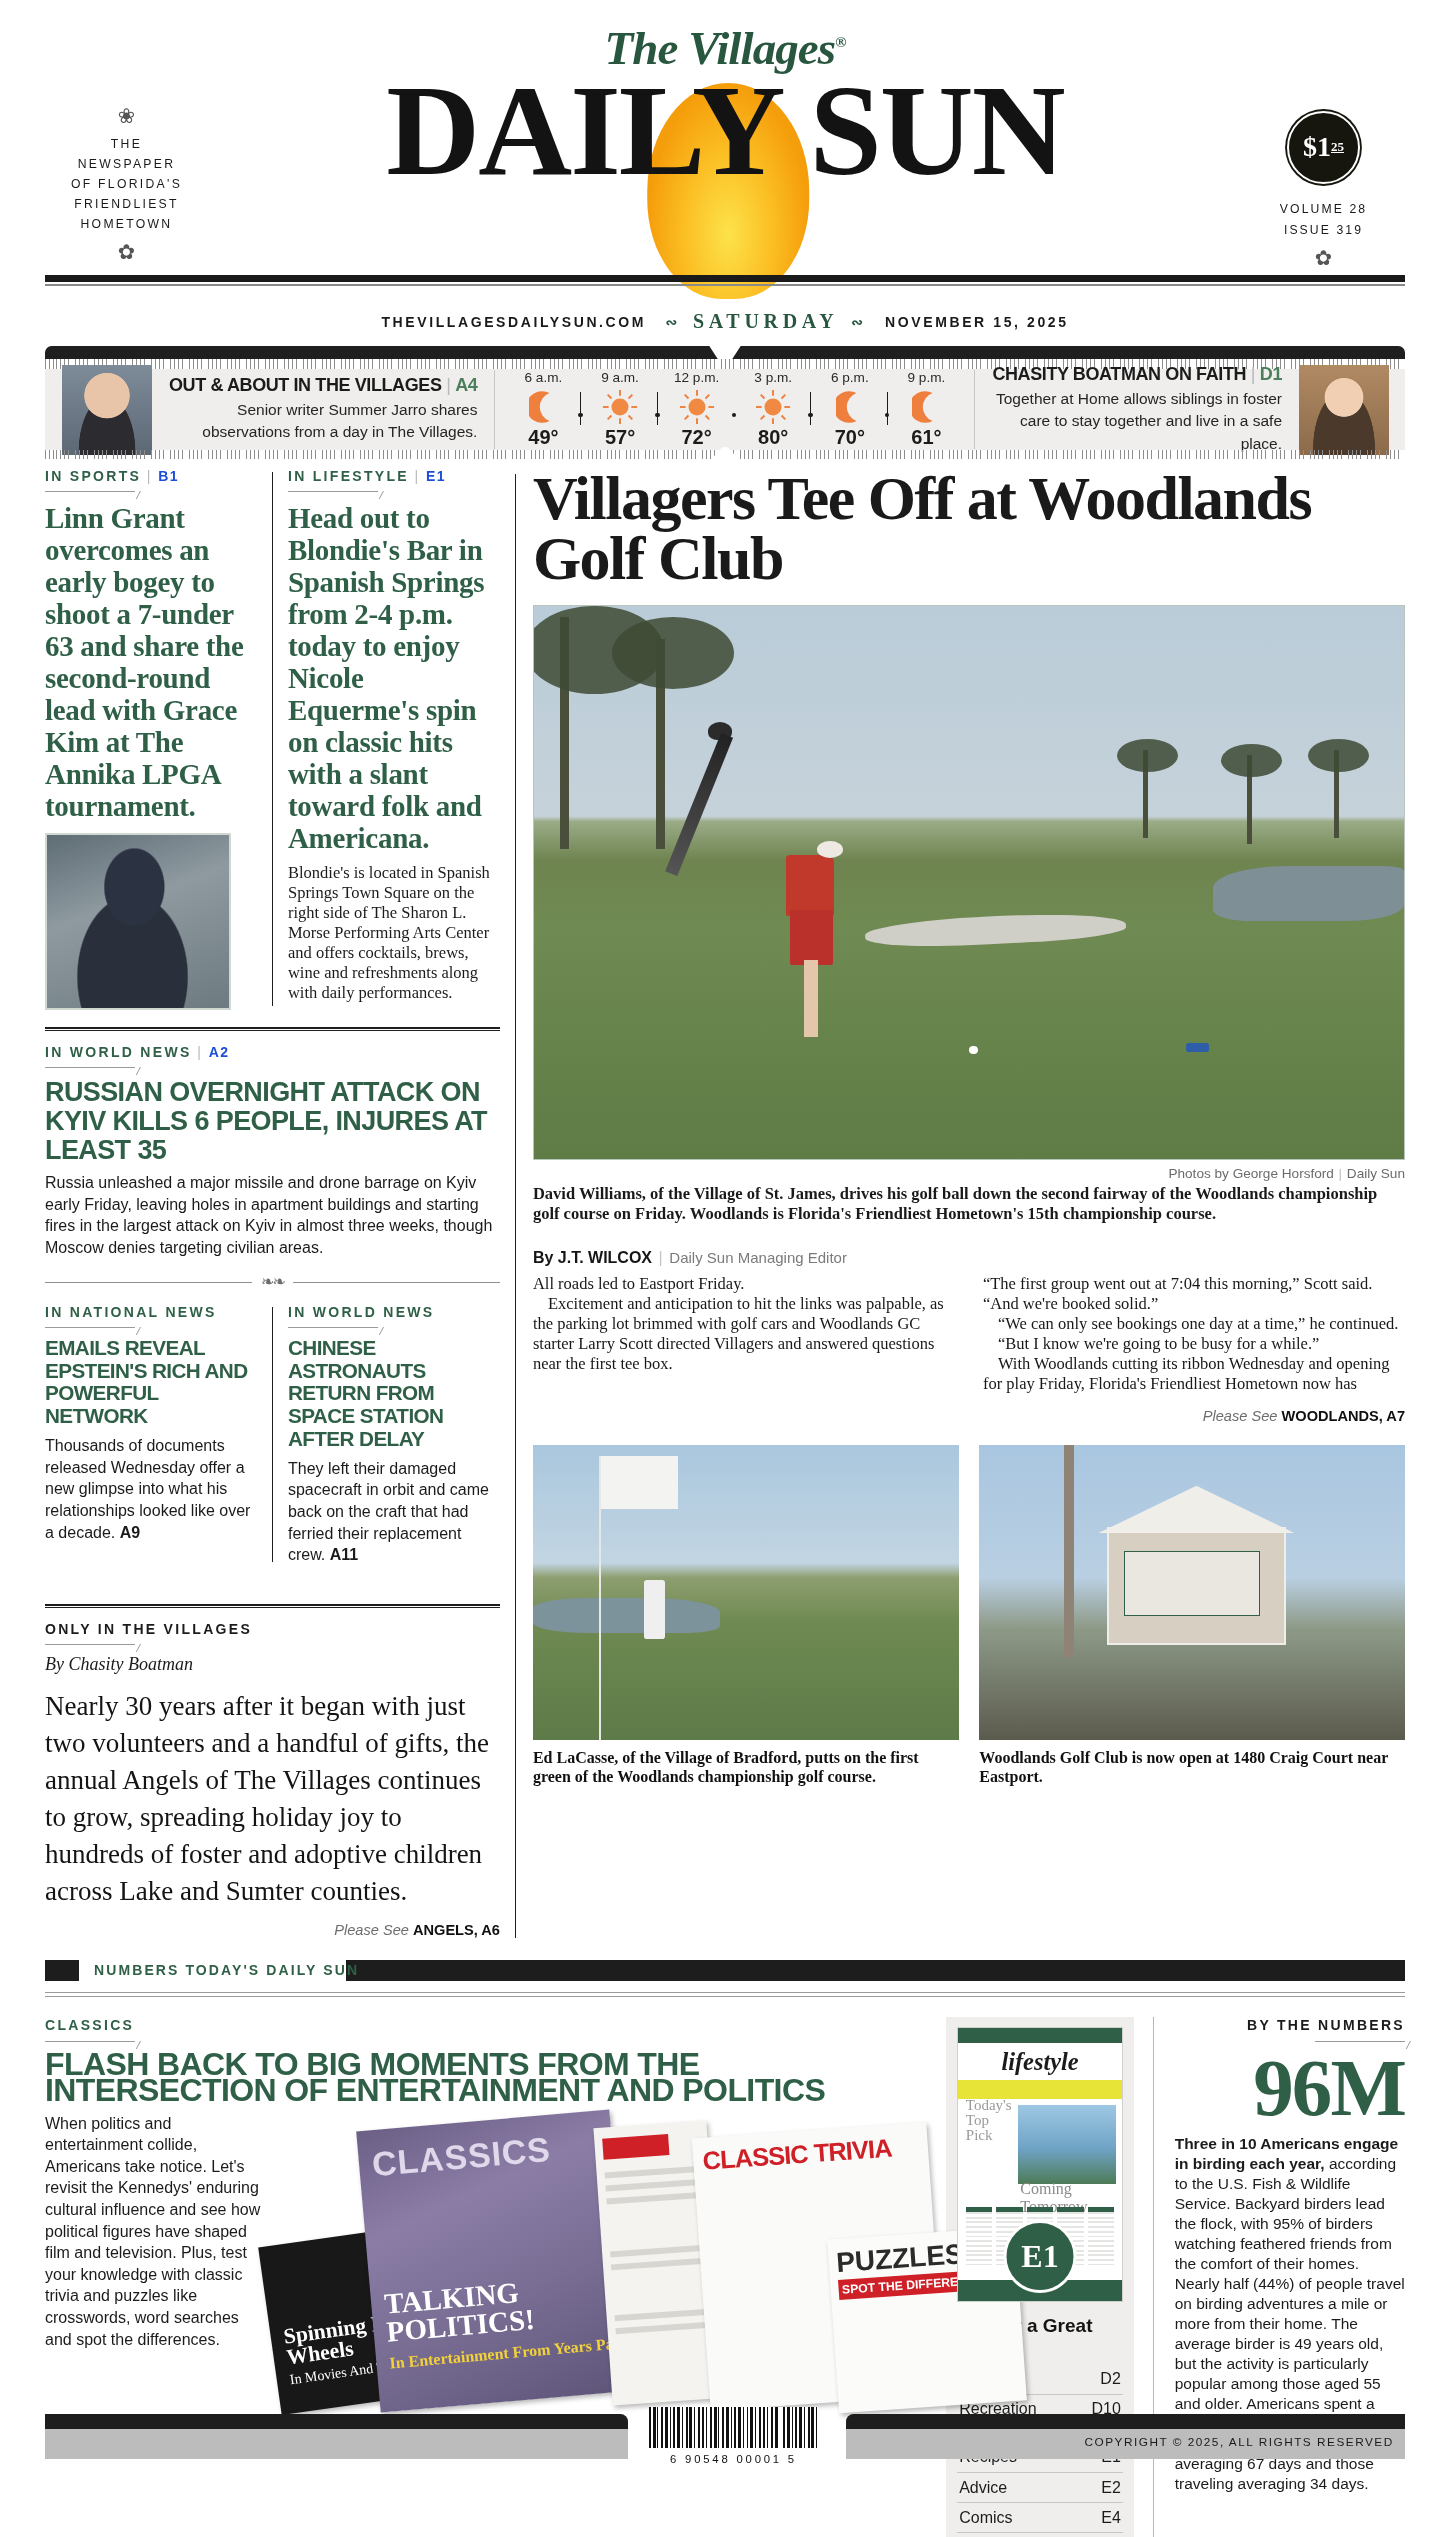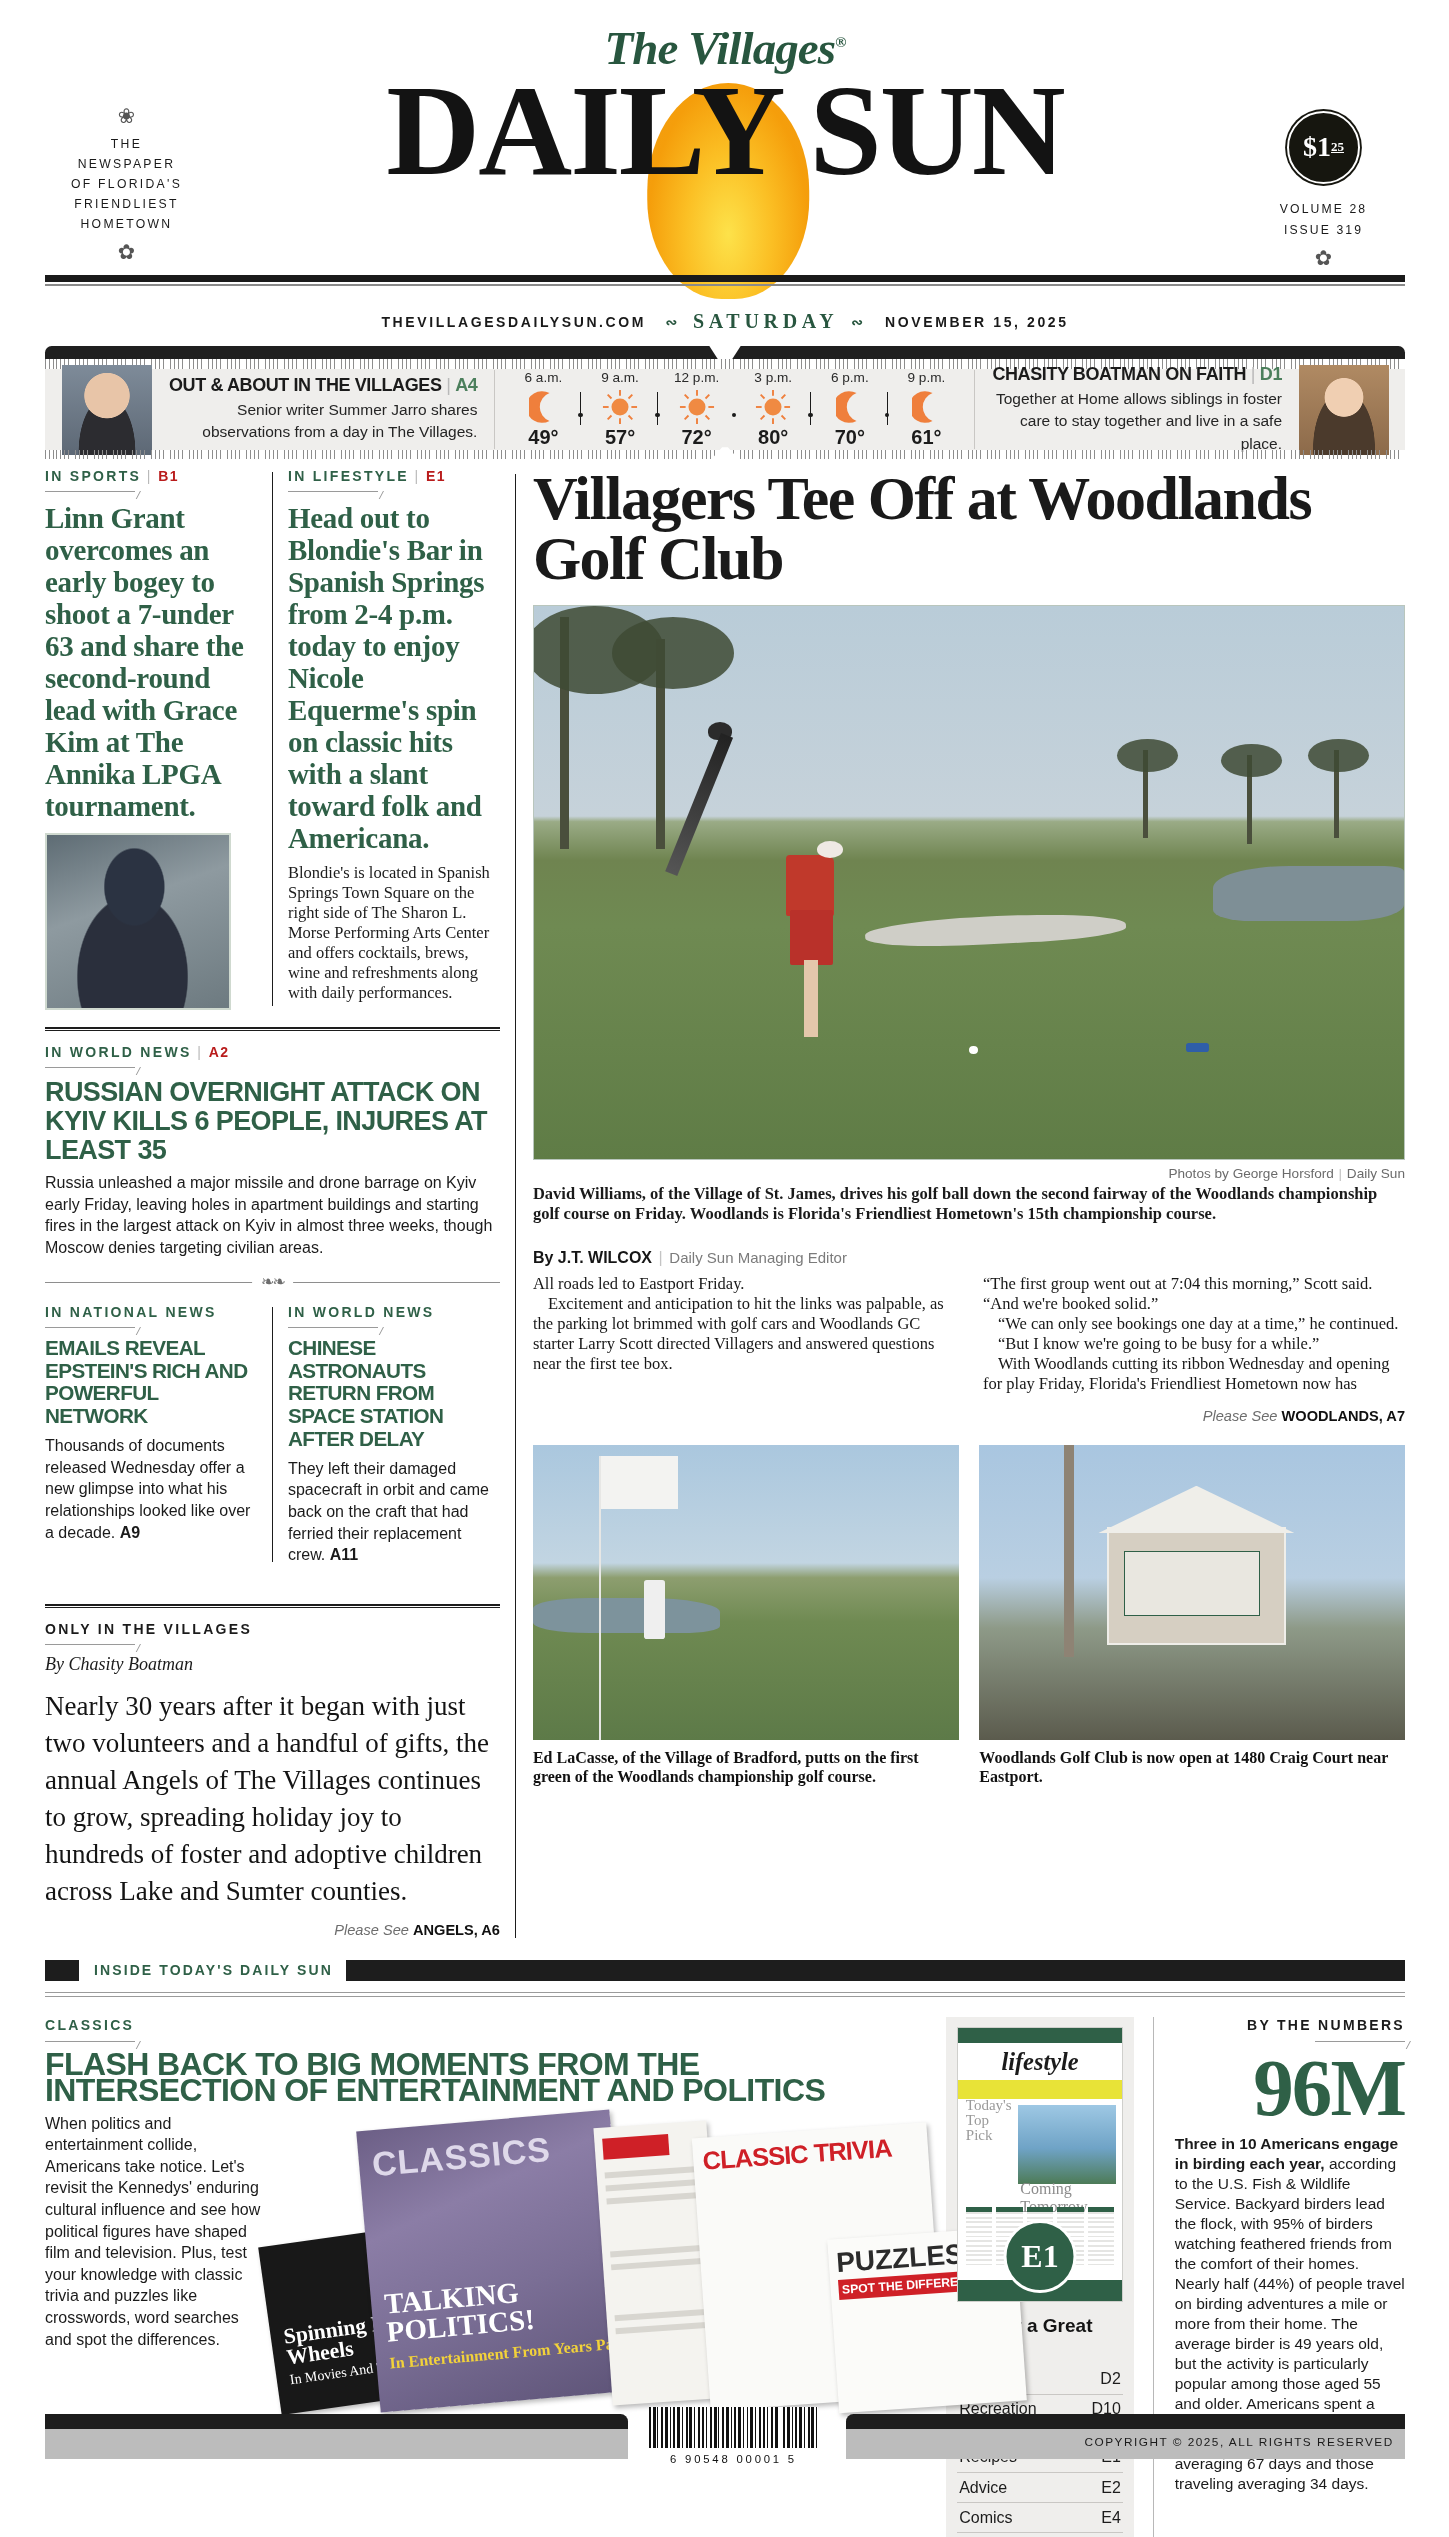--- a/index.html
+++ b/index.html
@@ -112,21 +112,21 @@
   .cols { display: flex; }
   .col-left { width: 470px; flex: 0 0 470px; padding-right: 15px; }
   .vrule { width: 0.9px; background: #1d1d1d; margin: 5.6px 17px 0 0; flex: 0 0 0.9px; }
   .col-main { flex: 1 1 auto; }
 
   
   .kicker {
     font-family: "Liberation Sans", sans-serif; font-weight: bold; font-size: 14px;
     letter-spacing: 2.3px; color: #2f6047; text-transform: uppercase;
   }
-  .kicker .pg { color: #b91c1c; font-weight: 600; letter-spacing: 1.4px; }
+  .kicker .pg { color: #1d4ed8; font-weight: 600; letter-spacing: 1.4px; }
   .kicker .bar { color:#b9b9b9; font-weight: 400; padding: 0 5.6px;}
   .kicker-rule { width: 90px; height: 0.9px; background: #9a9a9a; margin: 7.5px 0 9.4px; position: relative; }
   .kicker-rule::after { content:""; position:absolute; right: -4.7px; top: 0; width: 9.4px; height: 7.5px;
     border-right: 0.9px solid #9a9a9a; transform: skewX(-28deg); }
   .kicker.dark { color: #1b1b1b; }
 
   .two-up { display: flex; }
   .two-up .c { flex: 1 1 0; }
   .two-up .divider { width: 0.9px; background: #1d1d1d; margin: 3.8px 15px; flex: 0 0 0.9px; }
 
@@ -633,21 +633,21 @@
             <div class="sp-cap">Woodlands Golf Club is now open at 1480 Craig Court near Eastport.</div>
           </div>
         </div>
       </div>
     </div>
   </div>
 
   <div class="inside-bar">
     <div class="blk l"></div>
     <div class="blk r"></div>
-    <div class="lbl">INSIDE TODAY'S DAILY SUN</div>
+    <div class="lbl">NUMBERS TODAY'S DAILY SUN</div>
   </div>
   <div class="inside-rules"></div>
   <div class="inside-rules2"></div>
 
   <div class="inside-wrap">
 
     <div class="ins-left">
       <div class="kicker">CLASSICS</div>
       <div class="kicker-rule"></div>
       <div class="classics-head">FLASH BACK TO BIG MOMENTS FROM THE INTERSECTION OF ENTERTAINMENT AND POLITICS</div>

